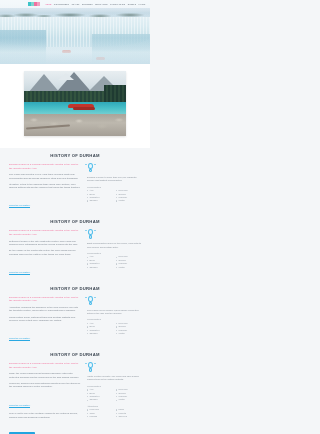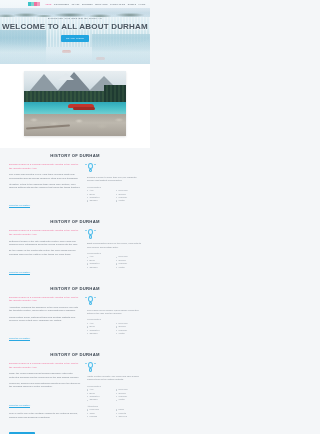--- a/index.html
+++ b/index.html
@@ -272,25 +272,20 @@
         <span class="nav-link">GOVERNMENT</span>
         <span class="nav-link">TRAVEL</span>
         <span class="nav-link">BUSINESS</span>
         <span class="nav-link">EDUCATION</span>
         <span class="nav-link">THINGS TO DO</span>
         <span class="nav-link">EVENTS</span>
         <span class="nav-link">LIVING</span>
       </div>
     </div>
 
-    <div class="hero-text">
-      <div class="hero-kicker">DISCOVER THE REGION OF DURHAM</div>
-      <div class="hero-title">WELCOME TO ALL ABOUT DURHAM</div>
-      <button class="hero-btn">LEARN MORE</button>
-    </div>
   </div>
 
   <div class="photo-band">
     <div class="photo-card">
       <div class="lake-sky"></div>
       <div class="lake-peak-a"></div>
       <div class="lake-peak-b"></div>
       <div class="lake-snow"></div>
       <div class="lake-peak-c"></div>
       <div class="lake-forest"></div>

